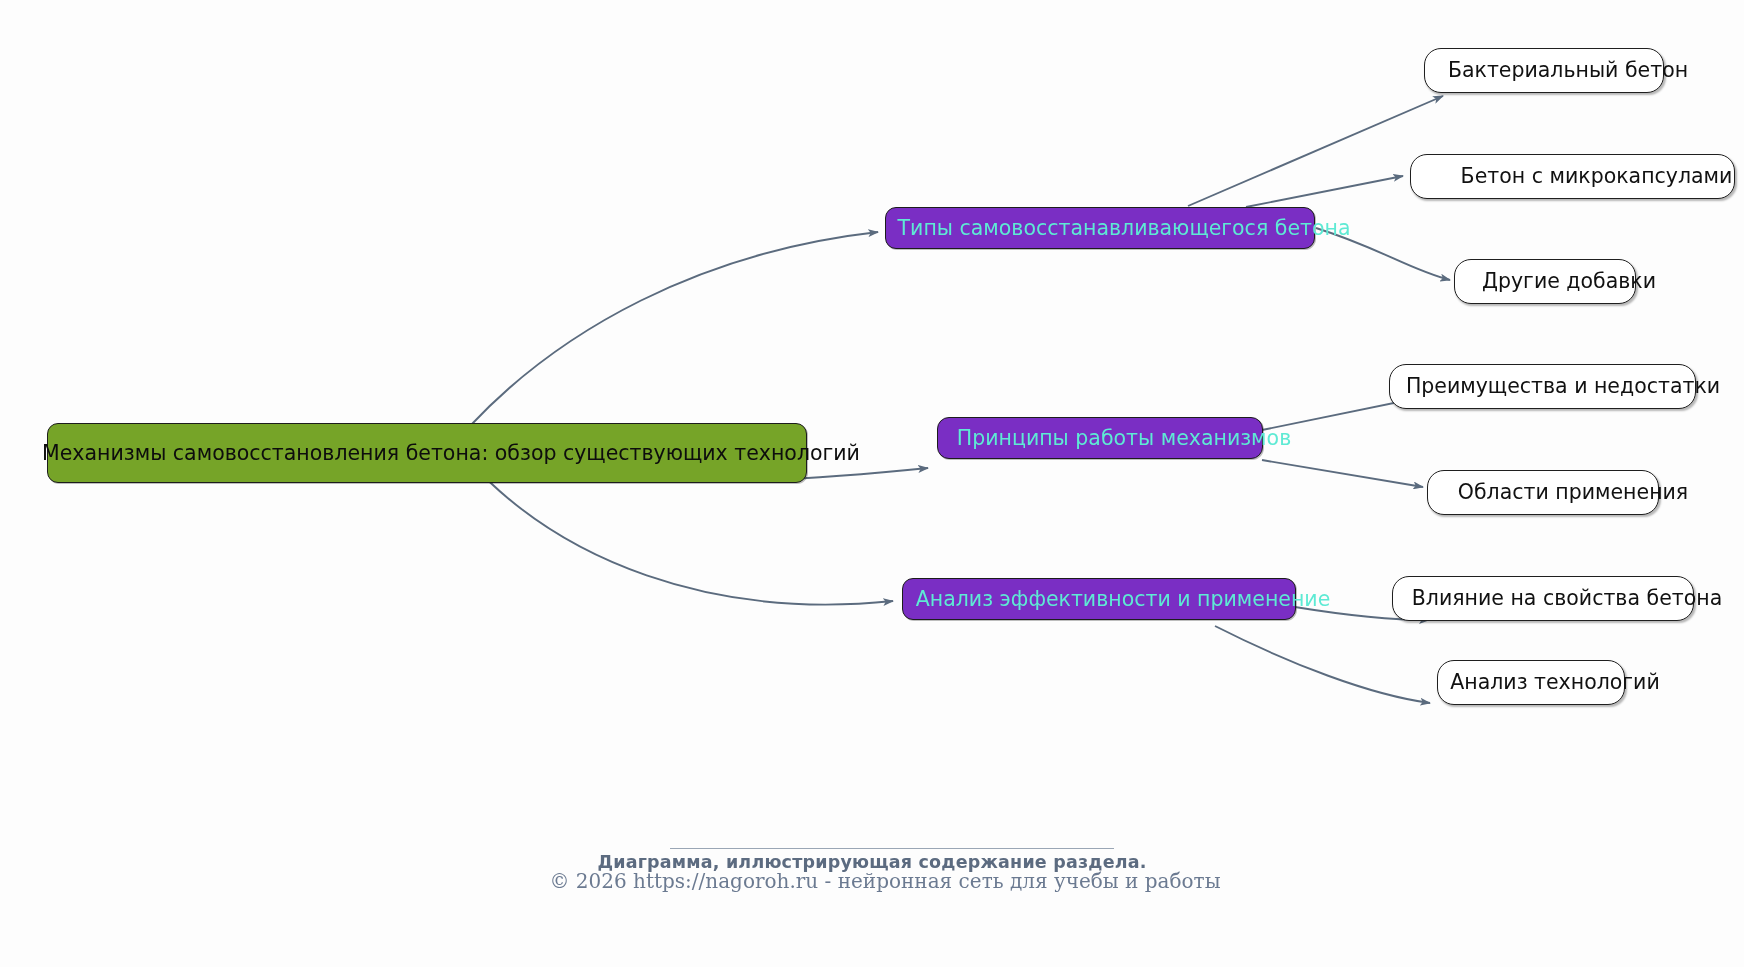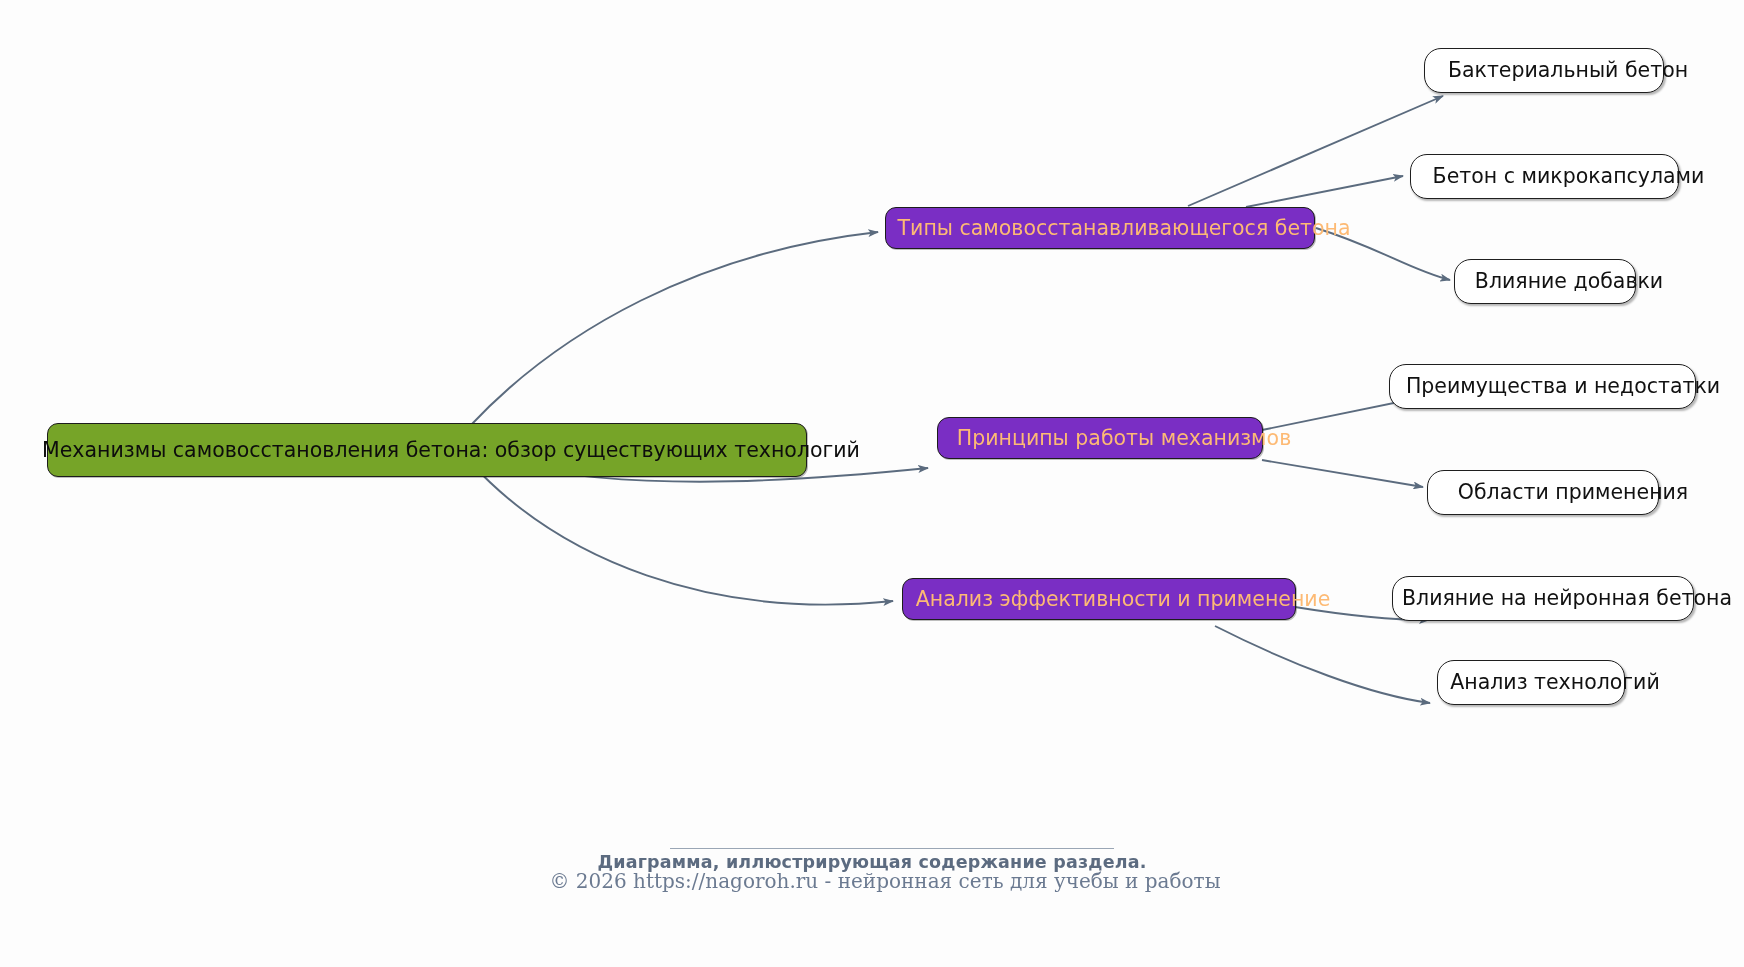--- a/index.html
+++ b/index.html
@@ -45,21 +45,21 @@
     color: #0d0d0d;
     font-size: 20.5px;
     padding: 0 16px;
     box-shadow: 1px 1px 0 rgba(0,0,0,0.25);
   }
   
   .node-branch {
     background: #7a2ec4;
     border: 1.4px solid #1c1c1c;
     border-radius: 11px;
-    color: #fdba74;
+    color: #5eead4;
     font-size: 20.5px;
     padding: 0 16px;
     box-shadow: 1px 1px 0 rgba(0,0,0,0.25);
   }
   
   .node-leaf {
     background: #ffffff;
     border: 1.7px solid #1f1f1f;
     border-radius: 17px;
     color: #111111;
@@ -118,58 +118,58 @@
     <path d="M 1316,228 C 1380,248 1410,270 1450,280"></path>
 
     <path d="M 1262,430 L 1428,396"></path>
     <path d="M 1262,460 L 1423,487"></path>
 
     <path d="M 1295,607 C 1350,616 1390,620 1429,620"></path>
     <path d="M 1215,626 C 1290,664 1370,695 1430,703"></path>
   </g>
 </svg>
 
-<div class="node node-root" style="left:47px; top:423px; width:760px; height:54px;">
+<div class="node node-root" style="left:47px; top:423px; width:760px; height:60px;">
   <span class="node-label">Механизмы самовосстановления бетона: обзор существующих технологий</span>
 </div>
 
 <div class="node node-branch" style="left:885px; top:207px; width:430px; height:42px;">
   <span class="node-label">Типы самовосстанавливающегося бетона</span>
 </div>
 
 <div class="node node-branch" style="left:937px; top:417px; width:326px; height:42px;border-radius:12px;">
   <span class="node-label">Принципы работы механизмов</span>
 </div>
 
 <div class="node node-branch" style="left:902px; top:578px; width:394px; height:42px;">
   <span class="node-label">Анализ эффективности и применение</span>
 </div>
 
 <div class="node node-leaf" style="left:1424px; top:48px; width:240px; height:45px;">
   <span class="node-label">Бактериальный бетон</span>
 </div>
 
-<div class="node node-leaf" style="left:1410px; top:154px; width:269px; height:45px;">
+<div class="node node-leaf" style="left:1410px; top:154px; width:325px; height:45px;">
   <span class="node-label">Бетон с микрокапсулами</span>
 </div>
 
 <div class="node node-leaf" style="left:1454px; top:259px; width:182px; height:45px;">
-  <span class="node-label">Влияние добавки</span>
+  <span class="node-label">Другие добавки</span>
 </div>
 
 <div class="node node-leaf" style="left:1389px; top:364px; width:307px; height:45px;padding-left:9px;">
   <span class="node-label">Преимущества и недостатки</span>
 </div>
 
 <div class="node node-leaf" style="left:1427px; top:470px; width:232px; height:45px;padding-left:28px;">
   <span class="node-label">Области применения</span>
 </div>
 
 <div class="node node-leaf" style="left:1392px; top:576px; width:302px; height:45px;">
-  <span class="node-label">Влияние на нейронная бетона</span>
+  <span class="node-label">Влияние на свойства бетона</span>
 </div>
 
 <div class="node node-leaf" style="left:1437px; top:660px; width:188px; height:45px;">
   <span class="node-label">Анализ технологий</span>
 </div>
 
 <div class="caption" style="top:852px;">Диаграмма, иллюстрирующая содержание раздела.</div>
 
 <div class="caption-rule" style="left:670px; top:848px; width:444px;"></div>
 

